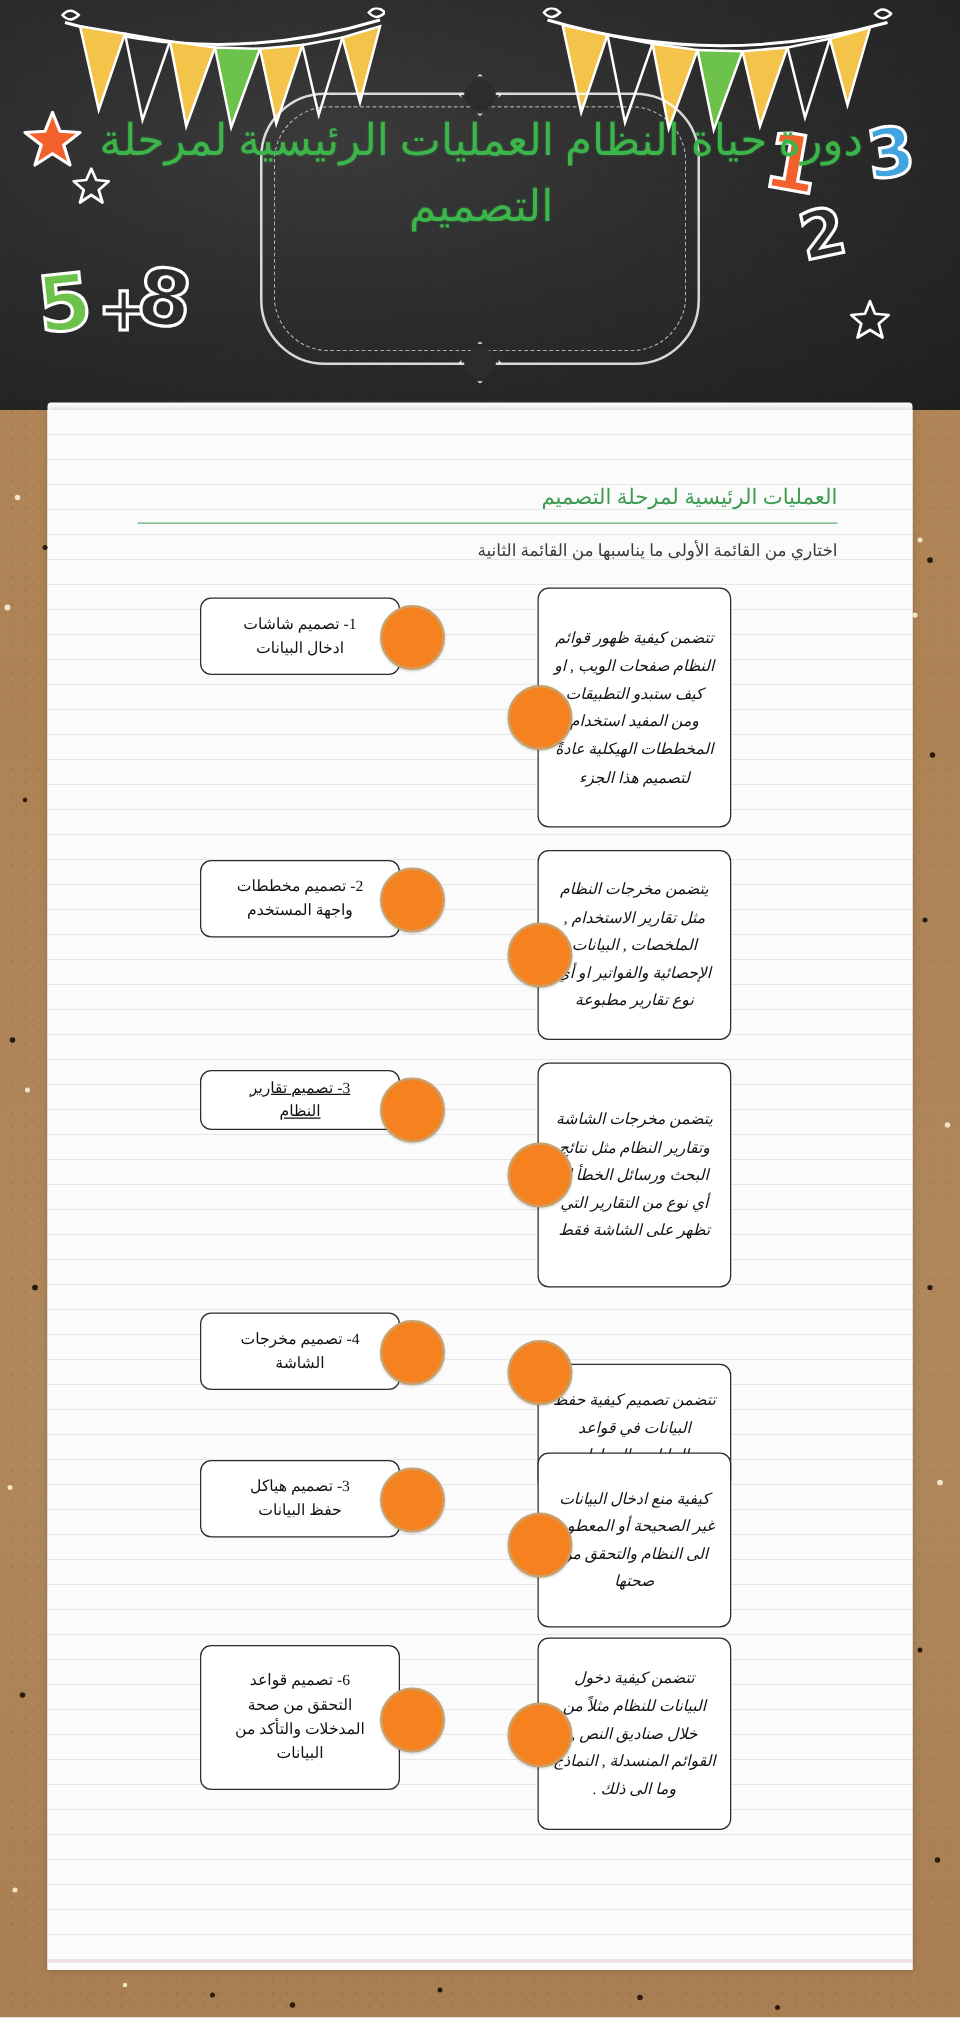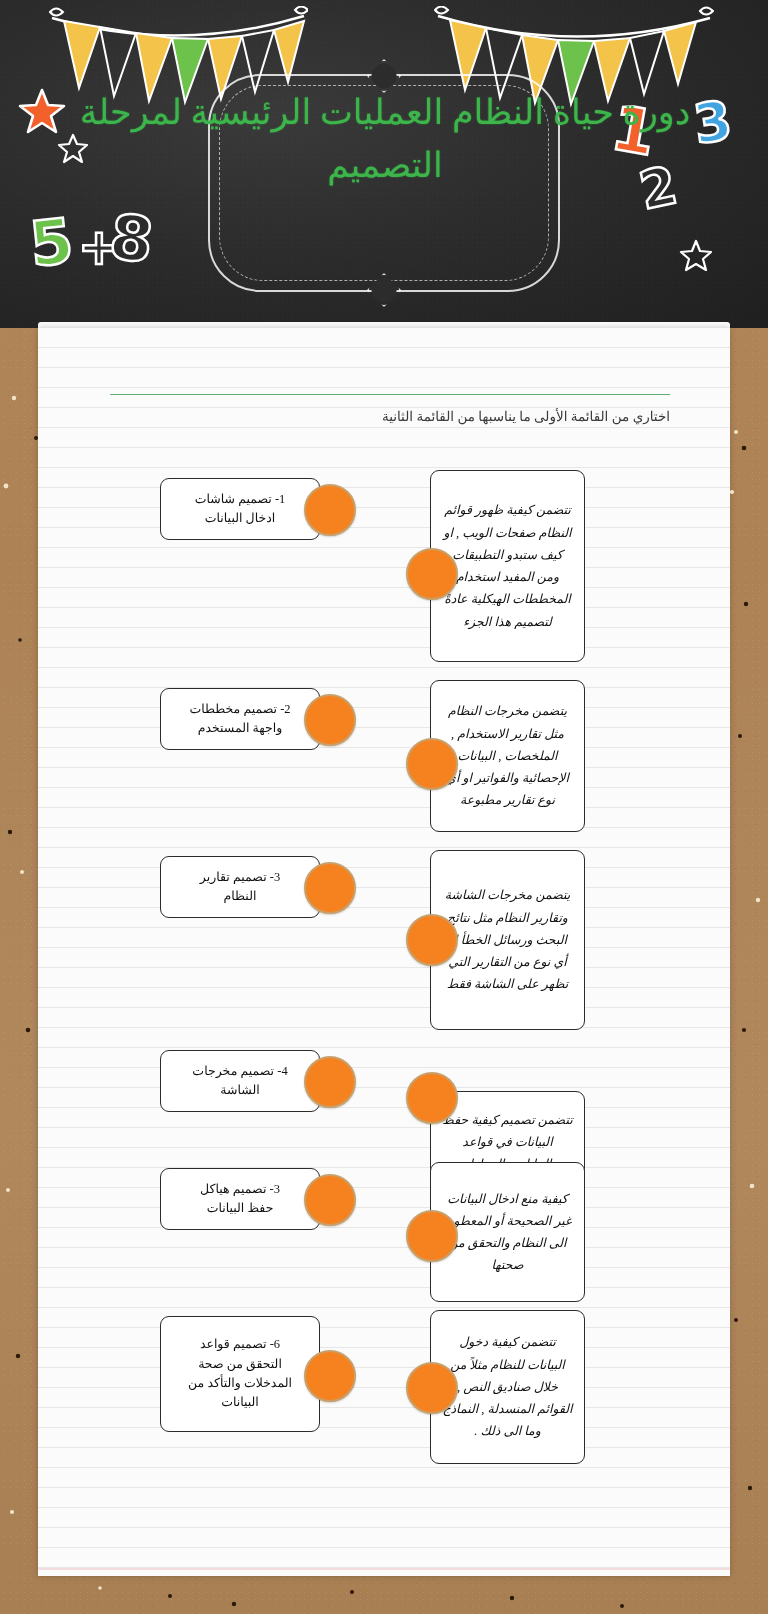--- a/index.html
+++ b/index.html
@@ -285,40 +285,41 @@
       <div class="frame-spike bottom"></div>
     </div>
 
     <div id="title-text">دورة حياة النظام العمليات الرئيسية لمرحلة التصميم</div>
   </div>
 
   <div id="sheet-tab"></div>
   <div id="sheet">
 
     <div id="section-head">
+      <div id="section-title">العمليات الرئيسية لمرحلة التصميم</div>
       <div id="section-rule"></div>
       <div id="section-sub">اختاري من القائمة الأولى ما يناسبها من القائمة الثانية</div>
     </div>
 
     <div class="row" style="top:150px;">
       <div class="box box-left" style="top:0px; height:62px;">1- تصميم شاشات ادخال البيانات</div>
       <div class="dot dot-left" style="top:6px;"></div>
       <div class="box box-right" style="top:-8px; height:192px;">تتضمن كيفية ظهور قوائم النظام صفحات الويب , او كيف ستبدو التطبيقات ومن المفيد استخدام المخططات الهيكلية عادةً لتصميم هذا الجزء</div>
       <div class="dot dot-right" style="top:70px;"></div>
     </div>
 
     <div class="row" style="top:360px;">
       <div class="box box-left" style="top:0px; height:62px;">2- تصميم مخططات واجهة المستخدم</div>
       <div class="dot dot-left" style="top:6px;"></div>
       <div class="box box-right" style="top:-8px; height:152px;">يتضمن مخرجات النظام مثل تقارير الاستخدام , الملخصات , البيانات الإحصائية والفواتير او أي نوع تقارير مطبوعة</div>
       <div class="dot dot-right" style="top:50px;"></div>
     </div>
 
     <div class="row" style="top:528px;">
-      <div class="box box-left" style="top:0px; height:62px;">3- تصميم تقارير النظام</div>
+      <div class="box box-left" style="top:0px; height:48px;text-decoration:underline;">3- تصميم تقارير النظام</div>
       <div class="dot dot-left" style="top:6px;"></div>
       <div class="box box-right" style="top:-6px; height:180px;">يتضمن مخرجات الشاشة وتقارير النظام مثل نتائج البحث ورسائل الخطأ او أي نوع من التقارير التي تظهر على الشاشة فقط</div>
       <div class="dot dot-right" style="top:58px;"></div>
     </div>
 
     <div class="row" style="top:722px;">
       <div class="box box-left" style="top:0px; height:62px;">4- تصميم مخرجات الشاشة</div>
       <div class="dot dot-left" style="top:6px;"></div>
       <div class="box box-right" style="top:-6px; height:102px;margin-top:47px;">تتضمن تصميم كيفية حفظ البيانات في قواعد البيانات والجداول</div>
       <div class="dot dot-right" style="top:22px;"></div>

